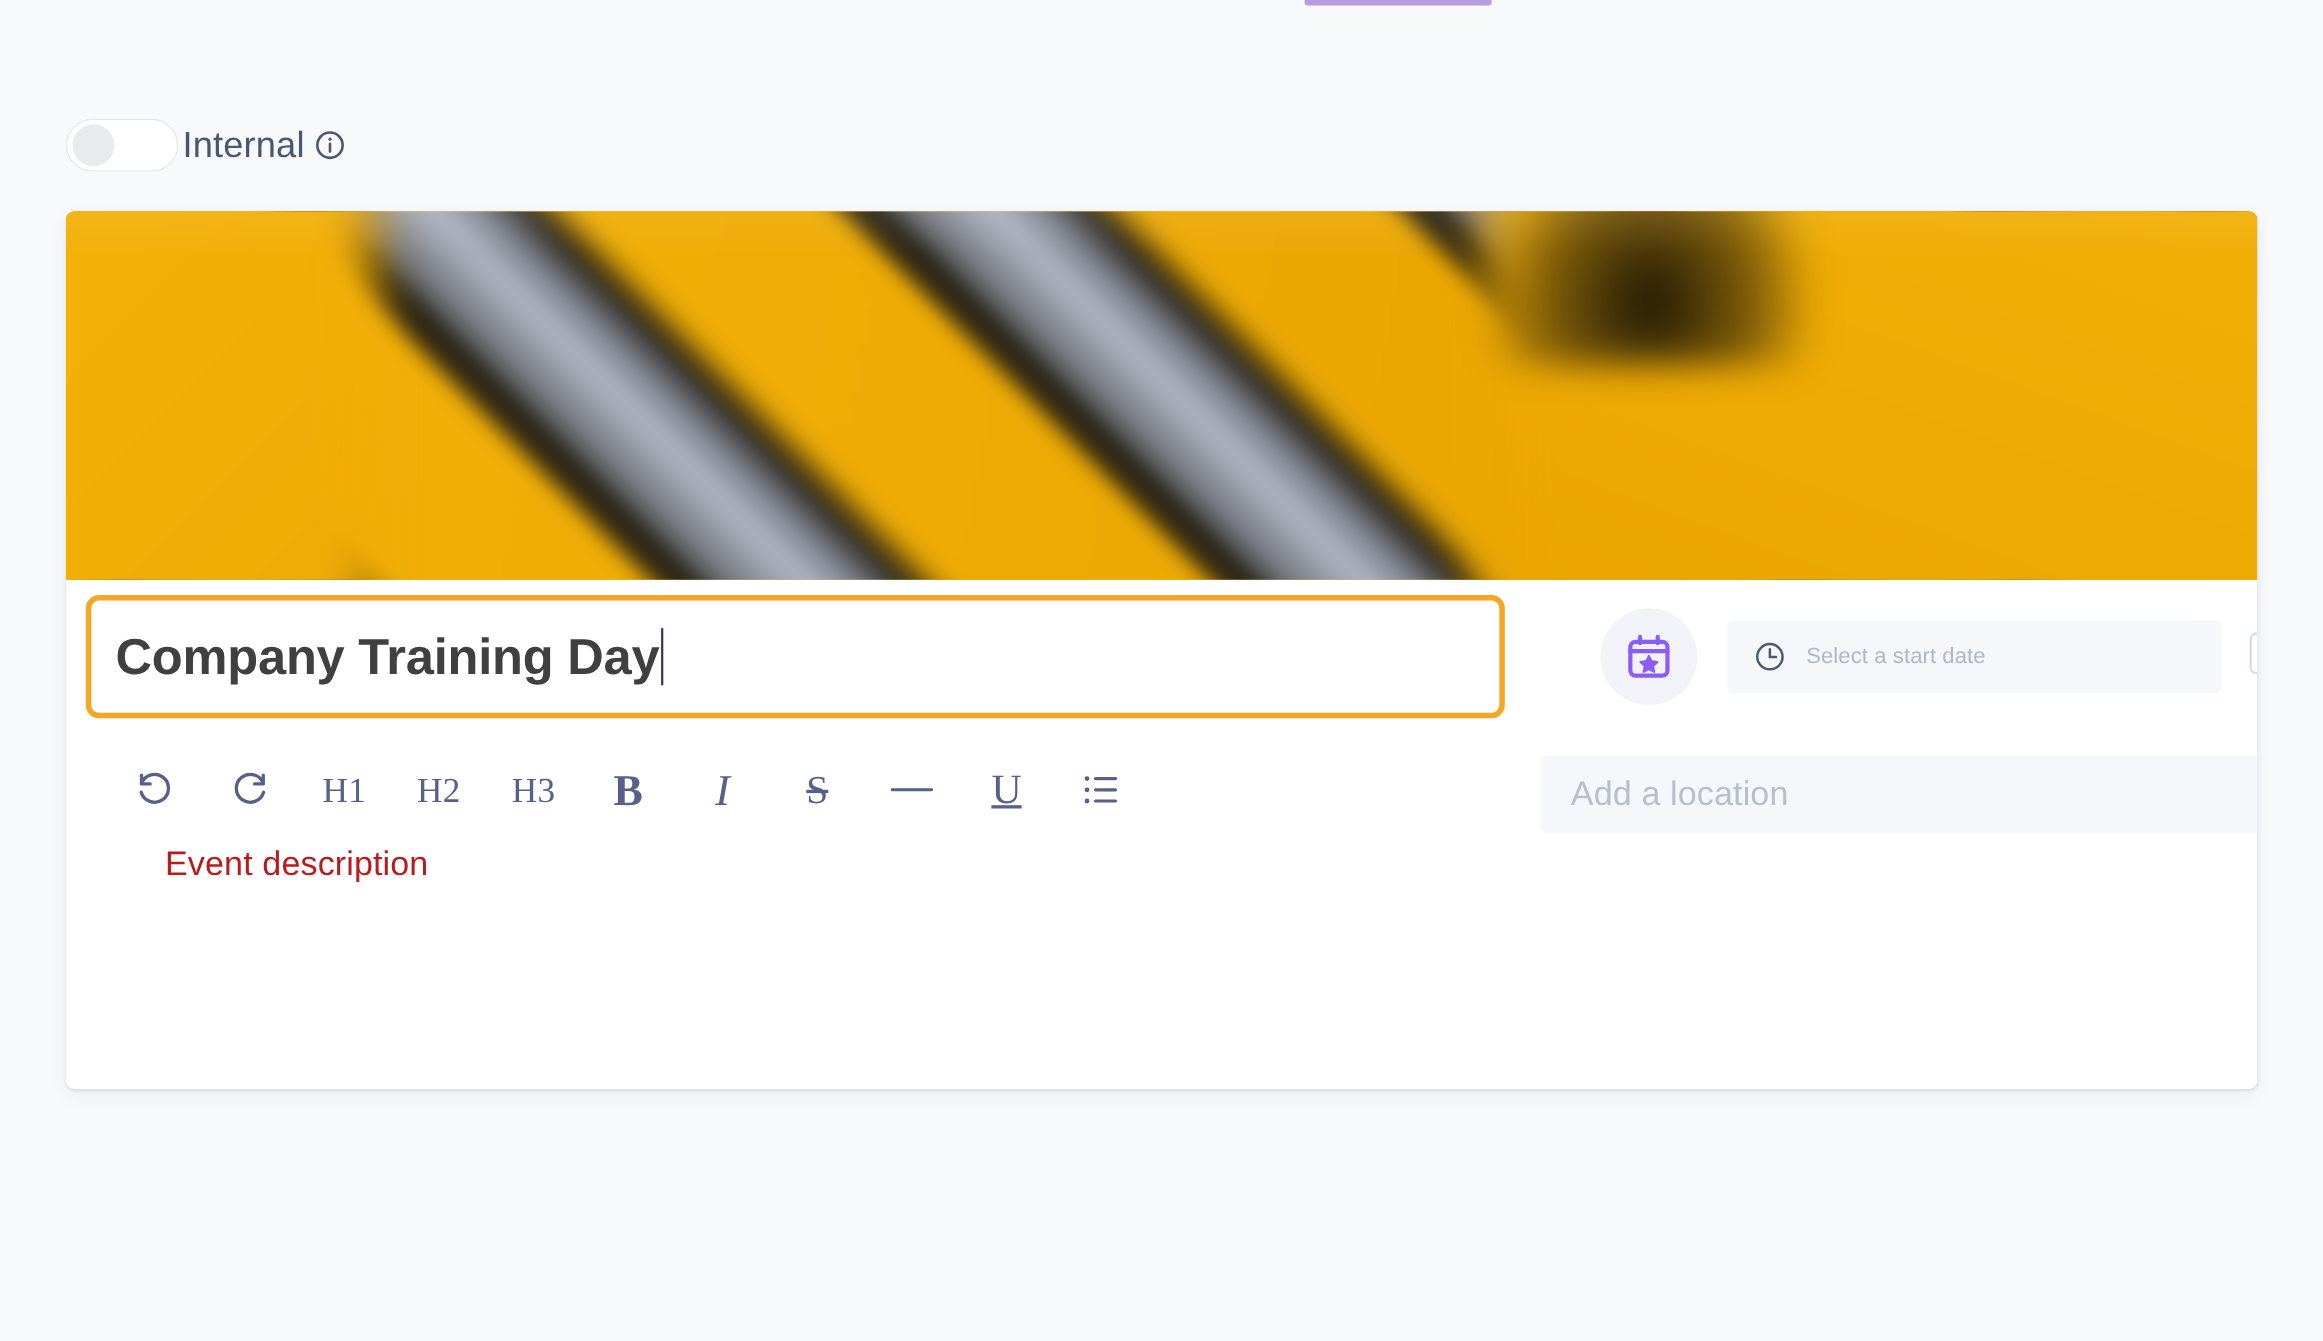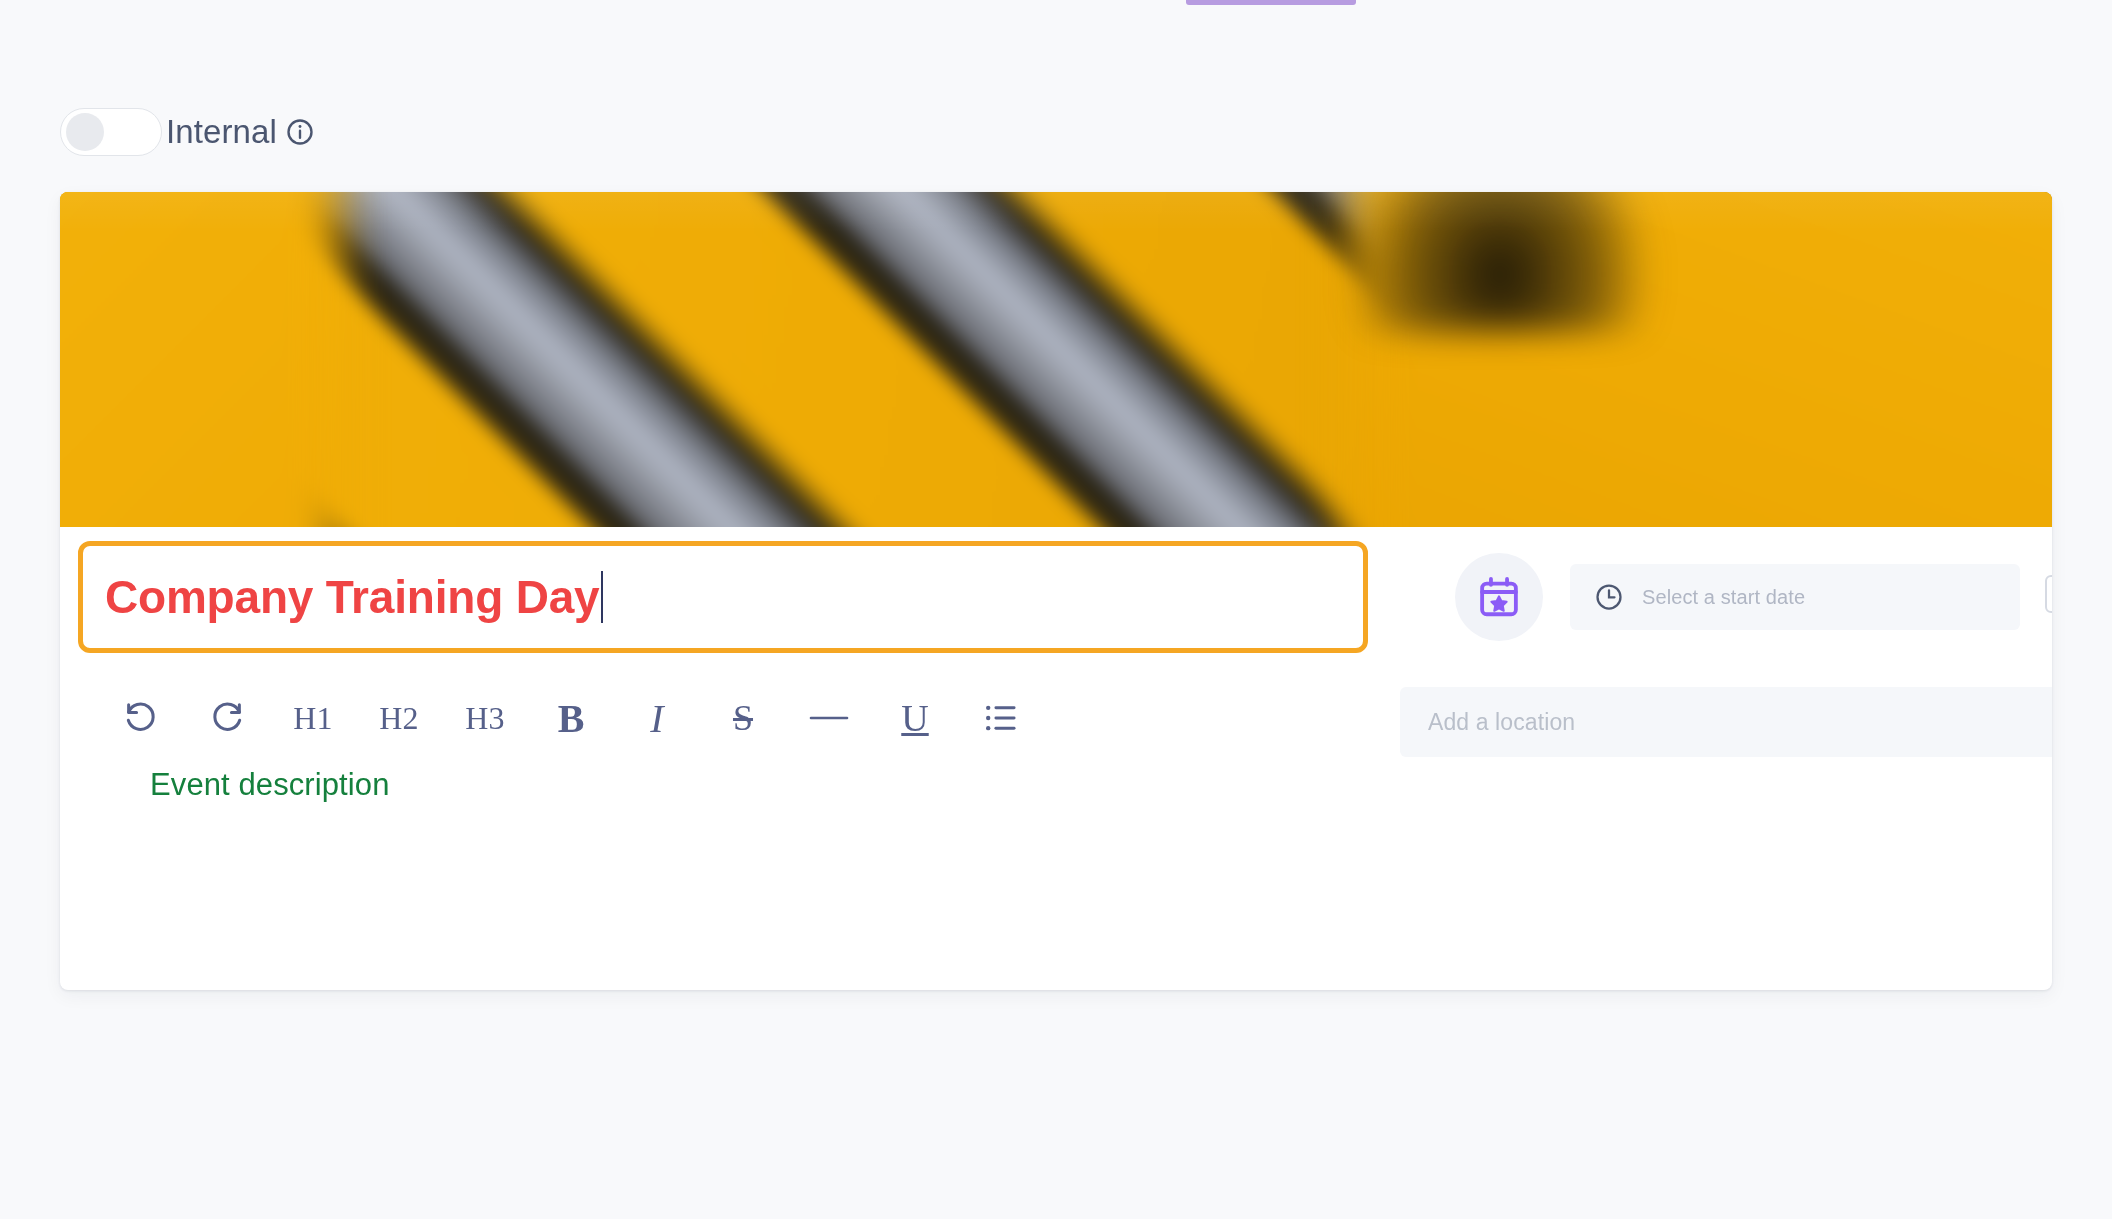--- a/index.html
+++ b/index.html
@@ -168,21 +168,21 @@
     border: 5px solid #f5a623;
     border-radius: 12px;
     background: #ffffff;
     display: flex;
     align-items: center;
     padding: 0 22px;
   }
   .title-text {
     font-size: 46px;
     font-weight: 700;
-    color: #ef4444;
+    color: #404040;
     letter-spacing: -0.2px;
     white-space: nowrap;
   }
   .caret {
     display: inline-block;
     width: 2px;
     height: 52px;
     background: #2e3660;
     margin-left: 2px;
     vertical-align: middle;
@@ -217,21 +217,21 @@
   .tb-btn.bold { font-size: 40px; font-family:"Liberation Serif", serif; font-weight: 700;}
   .tb-btn.ital { font-size: 40px; font-family:"Liberation Serif", serif; font-style: italic;}
   .tb-btn.strike { font-size: 36px; font-family:"Liberation Serif", serif; text-decoration: line-through; }
   .tb-btn.under  { font-size: 38px; font-family:"Liberation Serif", serif; text-decoration: underline; }
 
   .desc-placeholder {
     position: absolute;
     left: 90px;
     top: 240px;
     font-size: 31px;
-    color: #15803d;
+    color: #b91c1c;
     letter-spacing: .1px;
   }
 
   
   .right-col {
     position: absolute;
     left: 1330px;
     top: 335px;
     width: 662px;
     height: 463px;
@@ -298,21 +298,21 @@
     height: 70px;
     background: #f5f7fa;
     border-radius: 6px;
     display: flex;
     align-items: center;
     padding-left: 28px;
     cursor: text;
     box-sizing: border-box;
   }
   .loc-ph {
-    font-size: 23px;
+    font-size: 31px;
     color: #b9bfca;
     letter-spacing: .1px;
   }
 
   svg { display: block; }
 </style>
 </head>
 <body>
 
 <div id="root">

